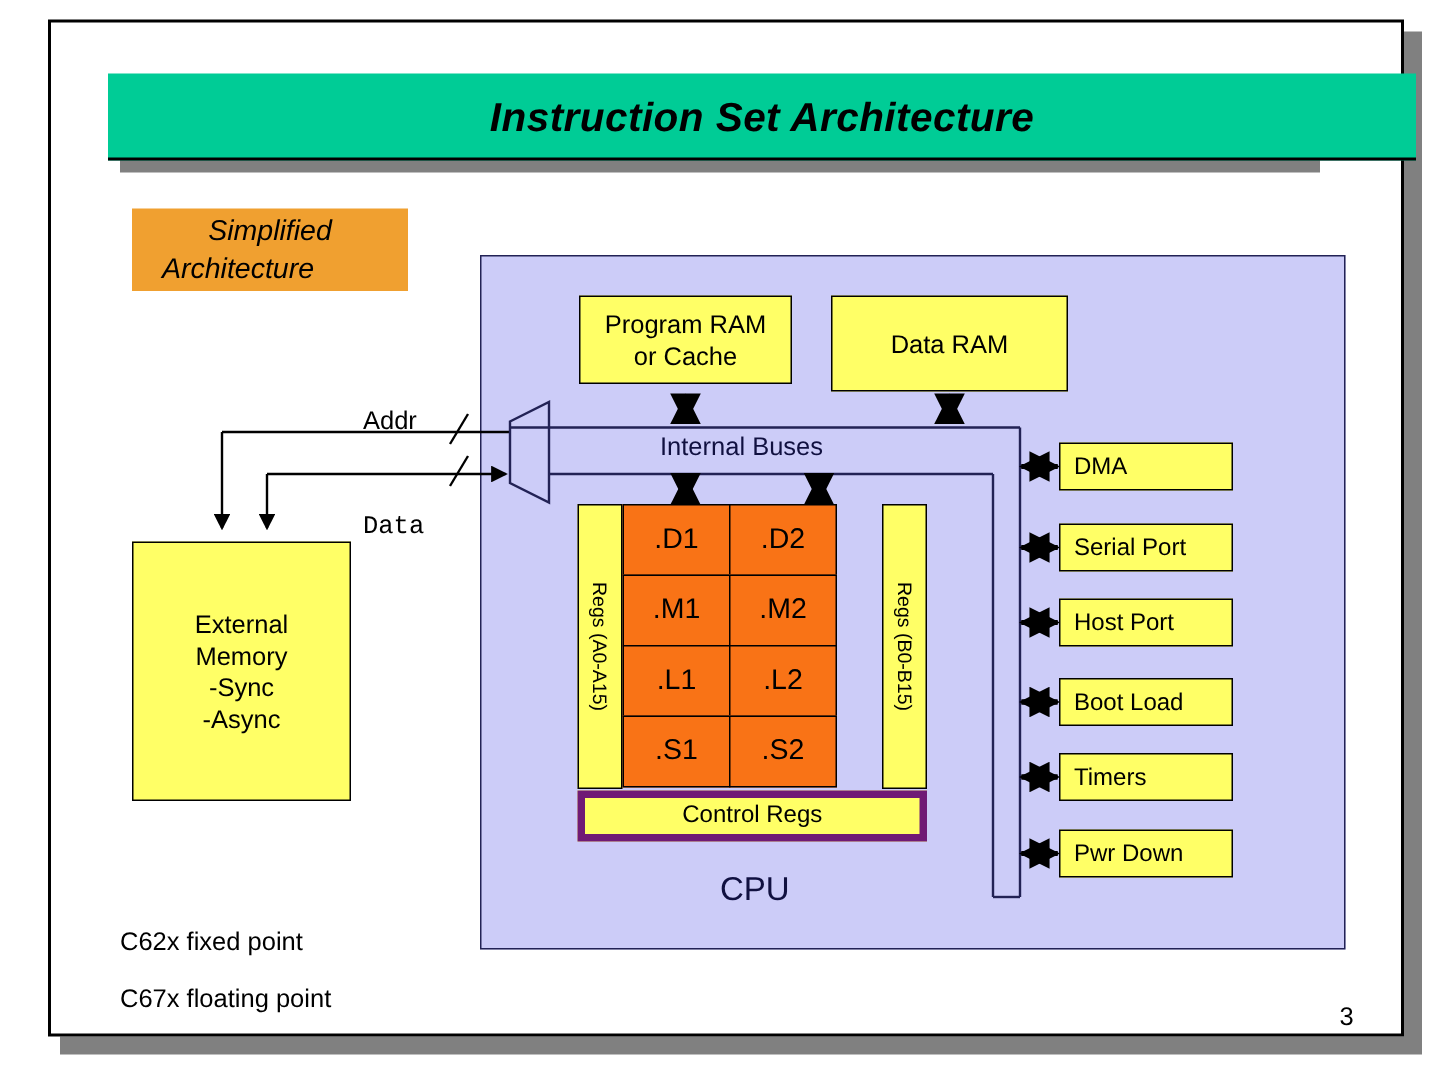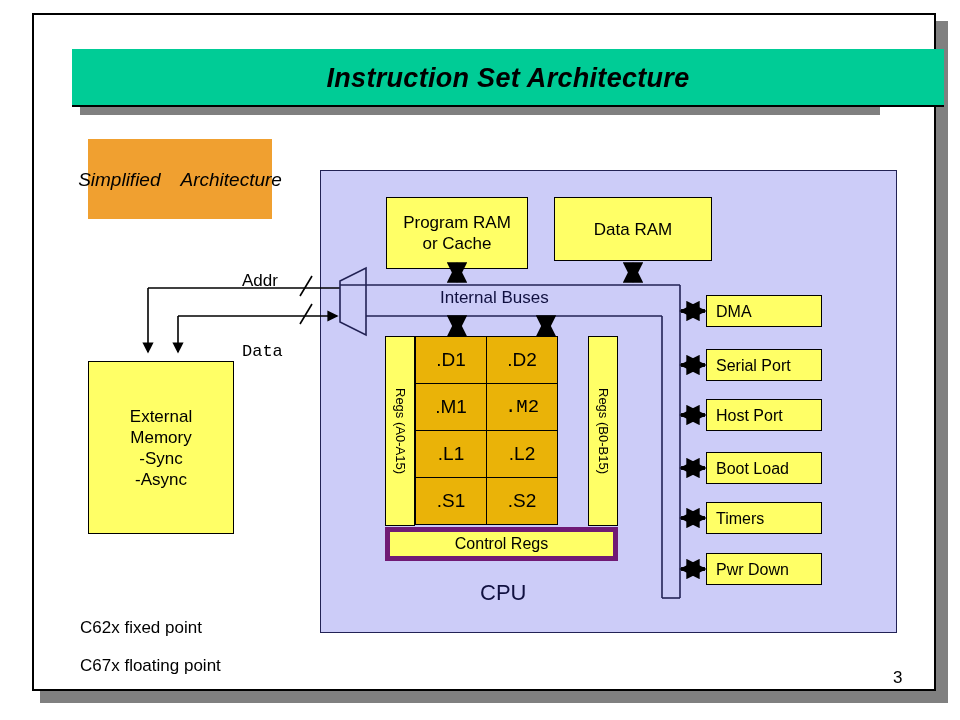--- a/index.html
+++ b/index.html
@@ -11,49 +11,49 @@
                background:#ffffff;border:2px solid #000000;box-sizing:border-box;}
 
   
   .title-shadow{position:absolute;left:80px;top:57px;width:800px;height:58px;background:#808080;}
   .title-bar{position:absolute;left:72px;top:49px;width:872px;height:58px;background:#00cc96;
              display:flex;align-items:center;justify-content:center;}
   .title-bar .inner-line{position:absolute;left:0;bottom:0;width:100%;height:2px;background:#000;}
   .title-text{font-size:27px;font-weight:bold;font-style:italic;color:#000;letter-spacing:.3px;}
 
   
-  .simplified{position:absolute;left:88px;top:139px;width:184px;height:80px;background:#f0a030;
-              display:flex;flex-direction:row;align-items:center;justify-content:center;}
+  .simplified{position:absolute;left:88px;top:139px;width:184px;height:55px;background:#f0a030;
+              display:flex;flex-direction:column;justify-content:center;}
   .simplified span{font-size:19px;font-style:italic;color:#000;line-height:25px;display:block;width:100%;
                    text-align:center;}
   .simplified span.l1{text-align:center;}
   .simplified span.l2{text-align:left;padding-left:20px;box-sizing:border-box;}
   .cpu-region-wide{position:absolute;left:320px;top:170px;width:577px;height:463px;
                    background:#ccccf8;border:1px solid #222255;box-sizing:border-box;}
   .cpu-label{position:absolute;left:480px;top:580px;font-size:22px;color:#101040;}
 
   
   .ybox{position:absolute;background:#ffff66;border:1px solid #000;box-sizing:border-box;
         display:flex;align-items:center;justify-content:center;text-align:center;
         font-size:17px;color:#000;line-height:21px;}
 
-  .prog-ram{left:386px;top:197px;width:142px;height:72px;align-items:center;}
+  .prog-ram{left:386px;top:197px;width:142px;height:59px;align-items:center;}
   .data-ram{left:554px;top:197px;width:158px;height:64px;}
   .ext-mem{left:88px;top:361px;width:146px;height:173px;flex-direction:column;}
   .ext-mem span{display:block;width:100%;text-align:center;}
   .bus-text{position:absolute;left:440px;top:288px;font-size:17px;color:#101040;}
 
   
   .reg-grid{position:absolute;left:385px;top:336px;width:233px;height:225px;}
   .reg-side{position:absolute;top:0;width:30px;height:190px;background:#ffff66;border:1px solid #000;
             box-sizing:border-box;display:flex;align-items:center;justify-content:center;}
   .reg-side span{writing-mode:vertical-rl;text-orientation:mixed;font-size:13px;color:#000;white-space:nowrap;}
   .reg-side.left{left:0;}
   .reg-side.right{right:0;}
-  .reg-cell{position:absolute;width:72px;height:48px;background:#eab308;border:1px solid #000;
+  .reg-cell{position:absolute;width:72px;height:48px;background:#f97316;border:1px solid #000;
             box-sizing:border-box;display:flex;align-items:center;justify-content:center;
             font-size:19px;color:#000;}
   .ctrl-regs{position:absolute;left:0;bottom:0;width:233px;height:34px;background:#ffff66;
              border:5px solid #701a75;box-sizing:border-box;display:flex;align-items:center;
              justify-content:center;font-size:16px;color:#000;}
 
   
   .periph{left:706px;width:116px;height:32px;font-size:16px;justify-content:flex-start;padding-left:9px;}
 
   
@@ -109,21 +109,21 @@
   <div class="reg-side left">
     <span>Regs (A0-A15)</span>
   </div>
   <div class="reg-side right">
     <span>Regs (B0-B15)</span>
   </div>
 
   <div class="reg-cell" style="left:30px;top:0px;">.D1</div>
   <div class="reg-cell" style="left:101px;top:0px;">.D2</div>
   <div class="reg-cell" style="left:30px;top:47px;">.M1</div>
-  <div class="reg-cell" style="left:101px;top:47px;font-family:Liberation Mono, monospace;">.M2</div>
+  <div class="reg-cell" style="left:101px;top:47px;">.M2</div>
   <div class="reg-cell" style="left:30px;top:94px;">.L1</div>
   <div class="reg-cell" style="left:101px;top:94px;">.L2</div>
   <div class="reg-cell" style="left:30px;top:141px;">.S1</div>
   <div class="reg-cell" style="left:101px;top:141px;">.S2</div>
 
   <div class="ctrl-regs">Control Regs</div>
 </div>
 
 <div class="ybox periph" style="top:295px;">DMA</div>
 <div class="ybox periph" style="top:349px;">Serial Port</div>

